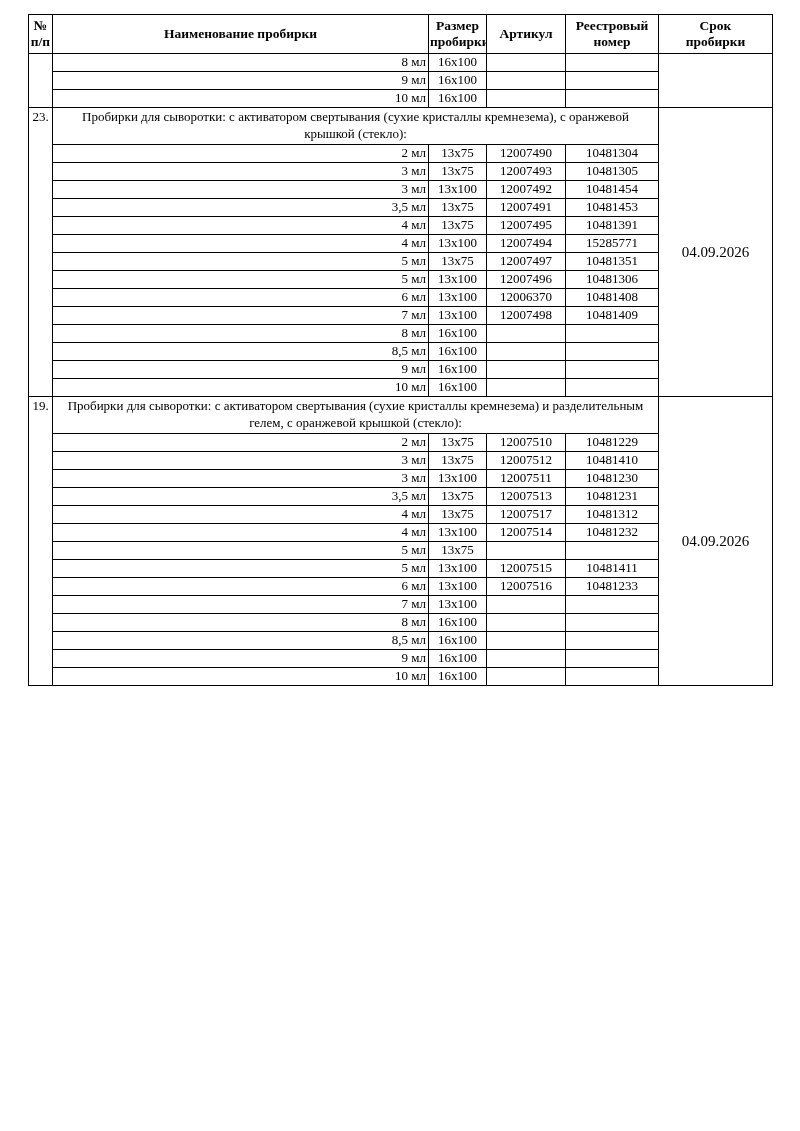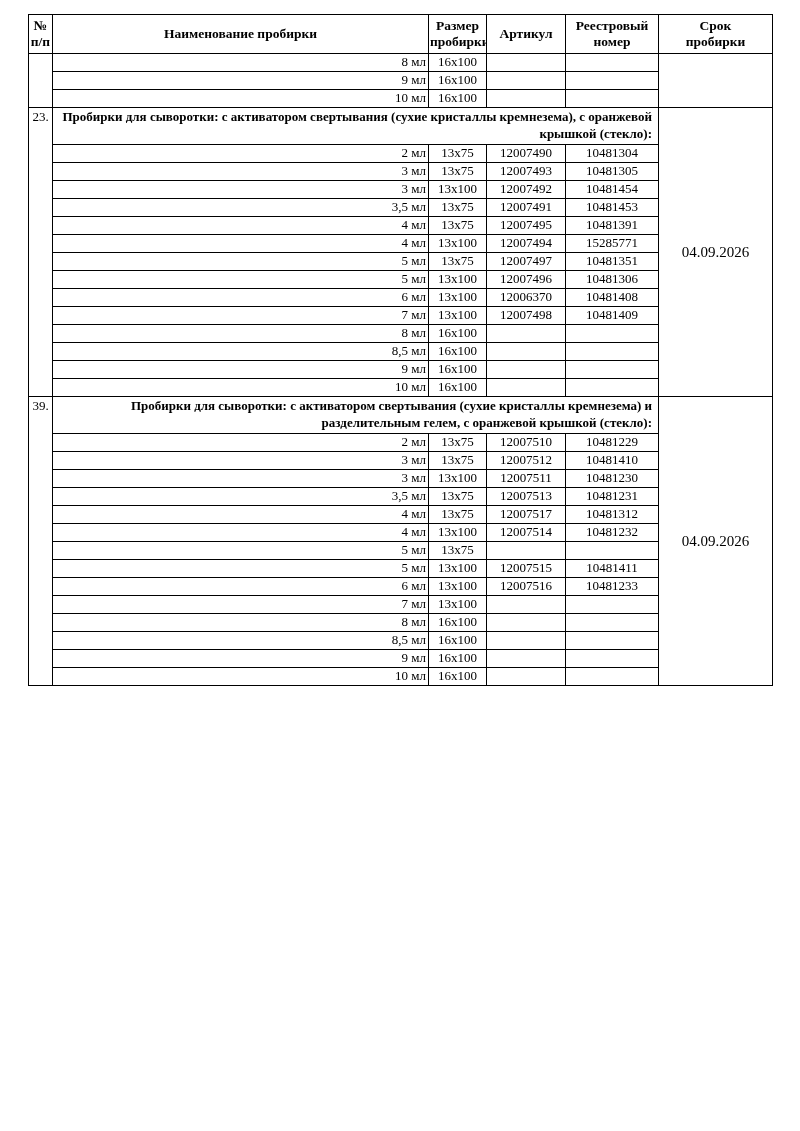--- a/index.html
+++ b/index.html
@@ -40,21 +40,21 @@
   .tube-table td {
     font-size: 13px;
     height: 17px;
     line-height: 1.25;
     padding: 0 2px;
     vertical-align: middle;
   }
   td.name-cell { text-align: right; padding-left: 4px; }
   td.center-cell { text-align: center; }
   td.num-cell { text-align: center; vertical-align: top; padding-top: 1px; }
-  td.title-cell { font-weight: bold; text-align: right; height: 34px; line-height: 1.3; padding: 1px 6px; margin-top: 26px; }
+  td.title-cell { font-weight: normal; text-align: center; height: 34px; line-height: 1.3; padding: 1px 6px; margin-top: 26px; }
   td.validity-cell { text-align: center; vertical-align: middle; font-size: 15px; }
 </style>
 </head>
 <body>
 
 <div class="page">
   <table class="tube-table">
     <colgroup>
       <col style="width:24px">
       <col style="width:376px">
@@ -181,21 +181,21 @@
           <td class="center-cell"></td>
           <td class="center-cell"></td>
         </tr>
         <tr>
           <td class="name-cell">10 мл</td>
           <td class="center-cell">16x100</td>
           <td class="center-cell"></td>
           <td class="center-cell"></td>
         </tr>
         <tr>
-          <td class="num-cell" rowspan="15">39.</td>
+          <td class="num-cell" rowspan="15">19.</td>
           <td class="title-cell" colspan="4">Пробирки для сыворотки: с активатором свертывания (сухие кристаллы кремнезема) и разделительным гелем, с оранжевой крышкой (стекло):</td>
           <td class="validity-cell" rowspan="15">04.09.2026</td>
         </tr>
         <tr>
           <td class="name-cell">2 мл</td>
           <td class="center-cell">13x75</td>
           <td class="center-cell">12007510</td>
           <td class="center-cell">10481229</td>
         </tr>
         <tr>

